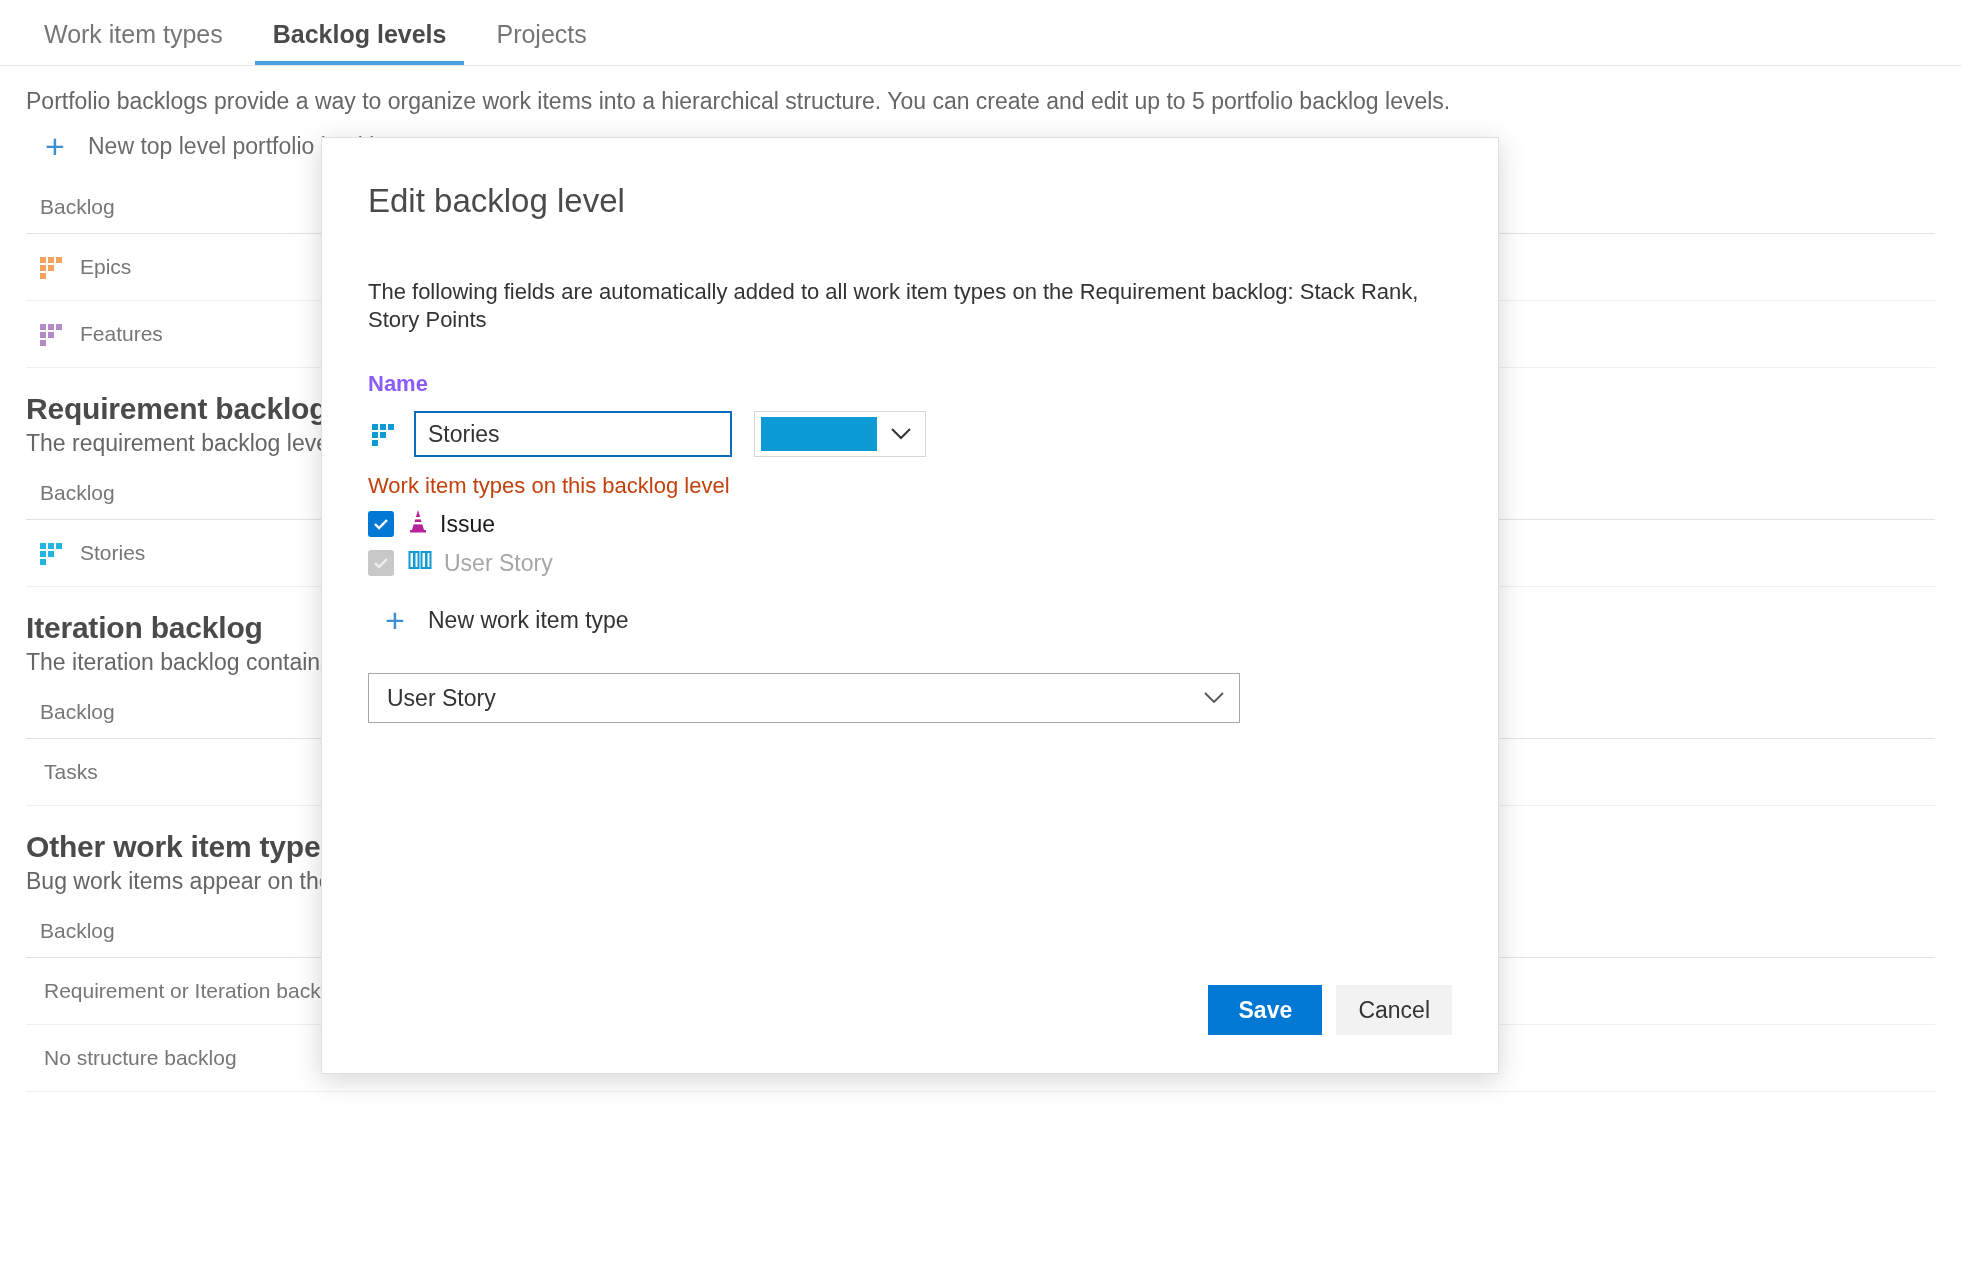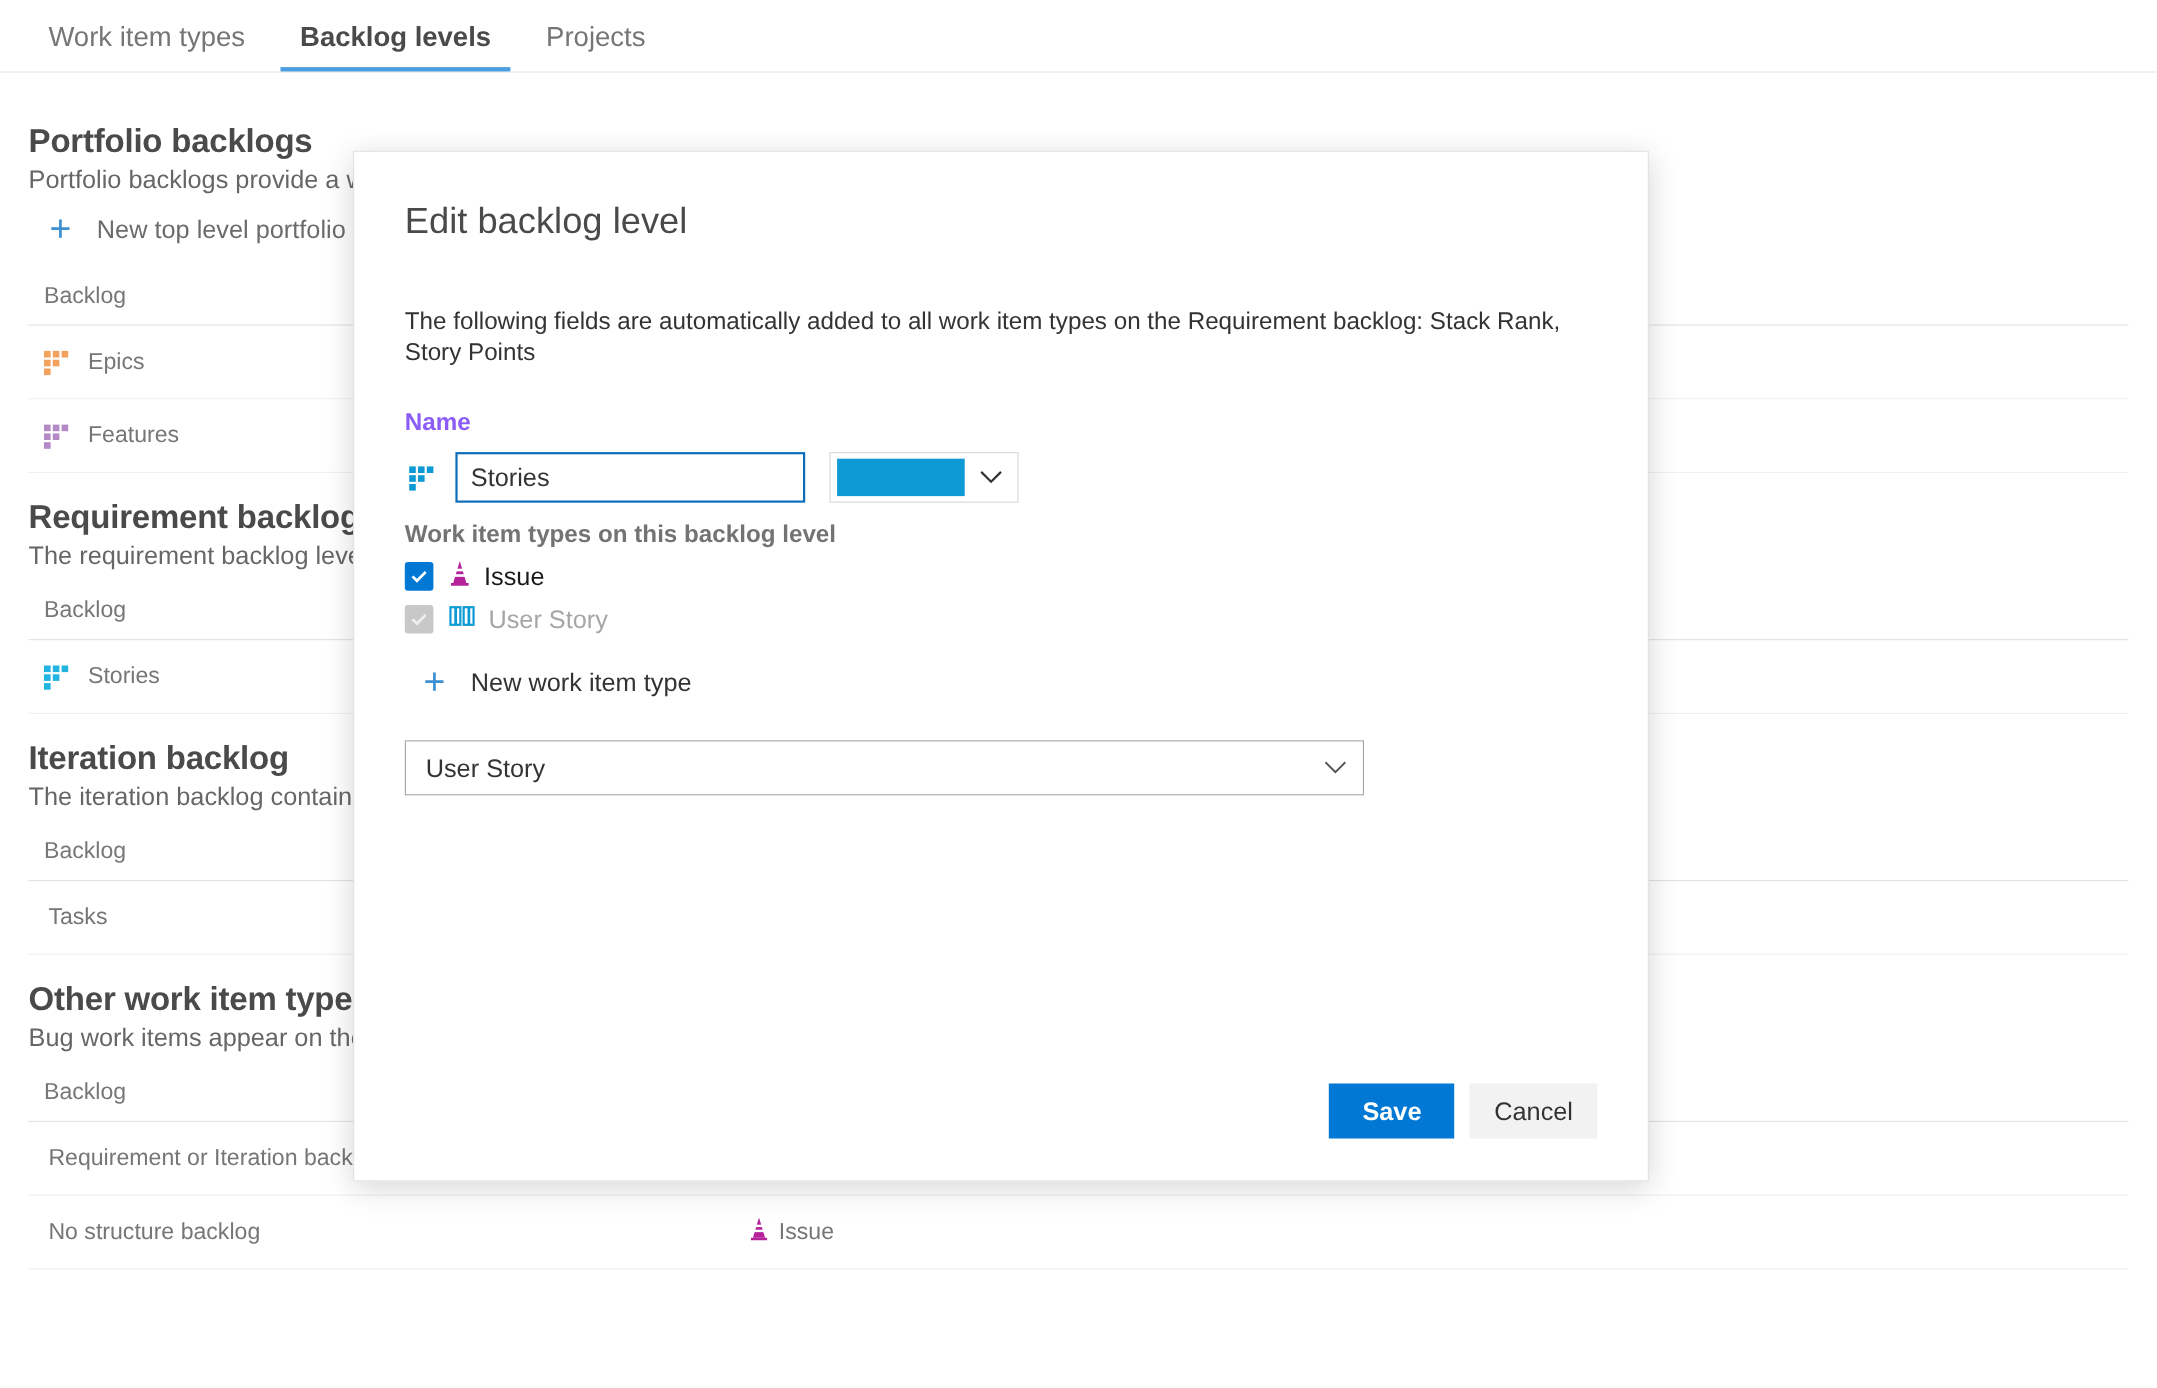--- a/index.html
+++ b/index.html
@@ -218,22 +218,22 @@
   .color-caret {
     flex: 1;
     display: flex;
     align-items: center;
     justify-content: center;
     color: #333;
     font-size: 20px;
   }
   .subfield-label {
     font-size: 22px;
-    font-weight: 700;
-    color: #737373;
+    font-weight: 400;
+    color: #c2410c;
     margin: 16px 0 10px 0;
   }
   .wit-row {
     display: flex;
     align-items: center;
     margin-bottom: 10px;
     font-size: 23px;
   }
   .cb {
     width: 26px; height: 26px;
@@ -301,21 +301,20 @@
 
 <div class="tabstrip">
   <div class="tab">Work item types</div>
   <div class="tab selected">Backlog levels</div>
   <div class="tab">Projects</div>
 </div>
 
 <div class="page">
 
   <div class="section">
-    <div class="section-title">Portfolio backlogs</div>
     <div class="section-desc">Portfolio backlogs provide a way to organize work items into a hierarchical structure. You can create and edit up to 5 portfolio backlog levels.</div>
     <div class="add-link">
       <span class="plus-glyph">+</span>
       <span>New top level portfolio backlog</span>
     </div>
     <div class="col-header">Backlog</div>
     <div class="grid-row">
       <div class="cell-left">
         <span class="bricks" style="color:#f2a25c">
             <i></i>

